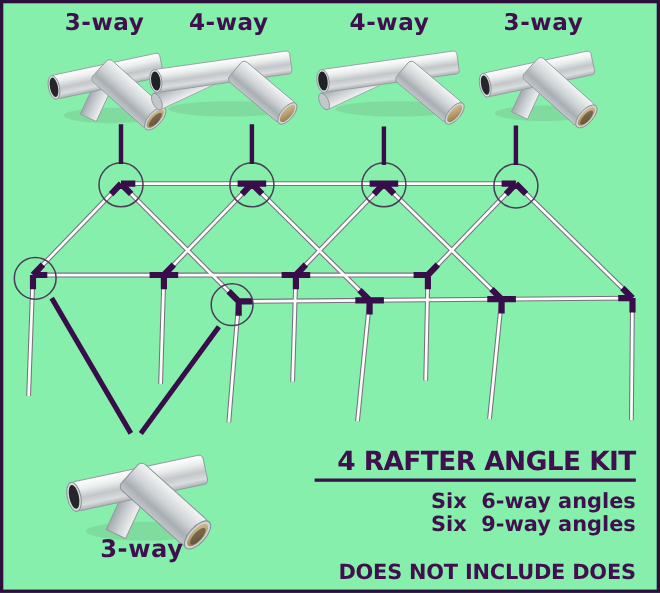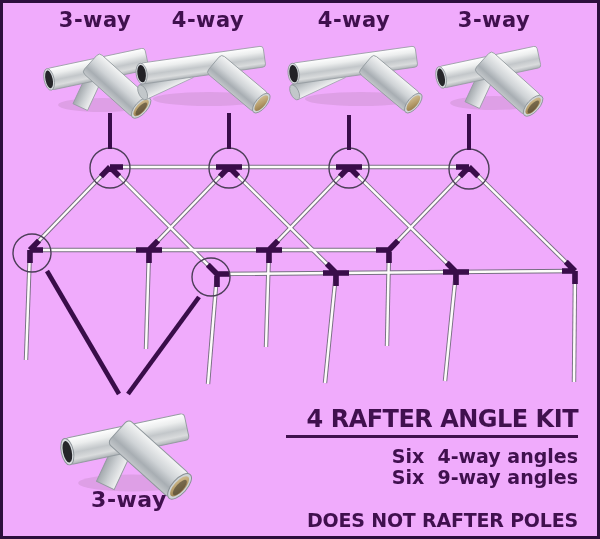--- a/index.html
+++ b/index.html
@@ -1,20 +1,20 @@
 <!DOCTYPE html>
 <html><head>
 <meta charset="utf-8">
 <style>
   html,body{margin:0;padding:0;background:#ffffff;}
   .page{
     position:relative;
     width:600px;height:539px;
     box-sizing:border-box;
-    background:#f0abfc;
+    background:#86efac;
     border:3px solid #2d0f3d;
     overflow:hidden;
     font-family:"DejaVu Sans","Liberation Sans",sans-serif;
   }
   svg{position:absolute;left:0;top:0;}
   .tube-outer{stroke:#776f82;stroke-width:4.4;fill:none;}
   .tube-inner{stroke:#fdfcfa;stroke-width:2.5;fill:none;}
   .joint{stroke:#390d49;stroke-width:5.6;fill:none;stroke-linecap:butt;}
   .callout-circle{stroke:#4c3e58;stroke-width:1.4;fill:none;}
   .pointer{stroke:#390d49;stroke-width:4;fill:none;stroke-linecap:butt;}
@@ -190,18 +190,18 @@
   </svg>
 
   <div class="fit-label" style="left:92px;top:5px;">3-way</div>
   <div class="fit-label" style="left:205px;top:5px;">4-way</div>
   <div class="fit-label" style="left:351px;top:5px;">4-way</div>
   <div class="fit-label" style="left:491px;top:5px;">3-way</div>
   <div class="fit-label big" style="left:126px;top:484px;">3-way</div>
 
   <div class="info">
     <div class="title">4 RAFTER ANGLE KIT</div>
-    <div class="line first">Six  4-way angles</div>
+    <div class="line first">Six  6-way angles</div>
     <div class="line">Six  9-way angles</div>
-    <div class="note">DOES NOT RAFTER POLES</div>
+    <div class="note">DOES NOT INCLUDE DOES</div>
   </div>
 
 </div>
 
 </body></html>

